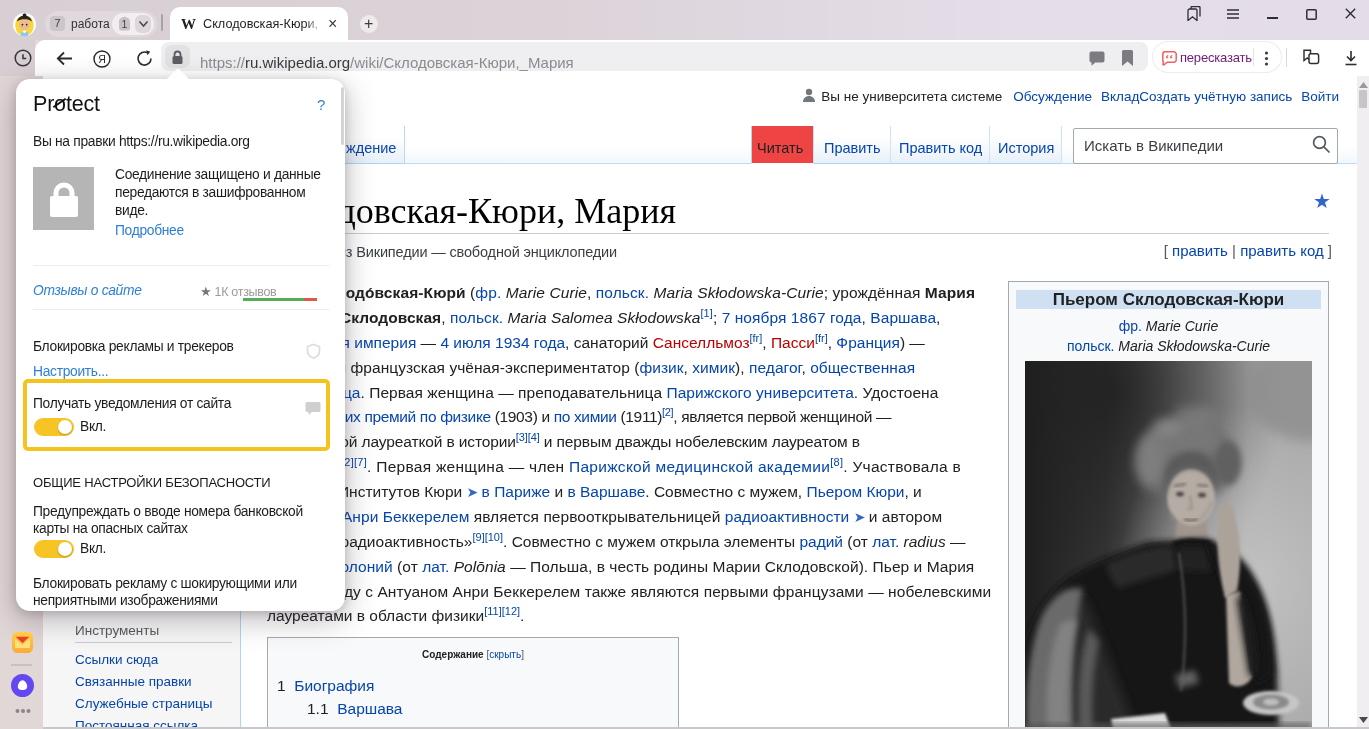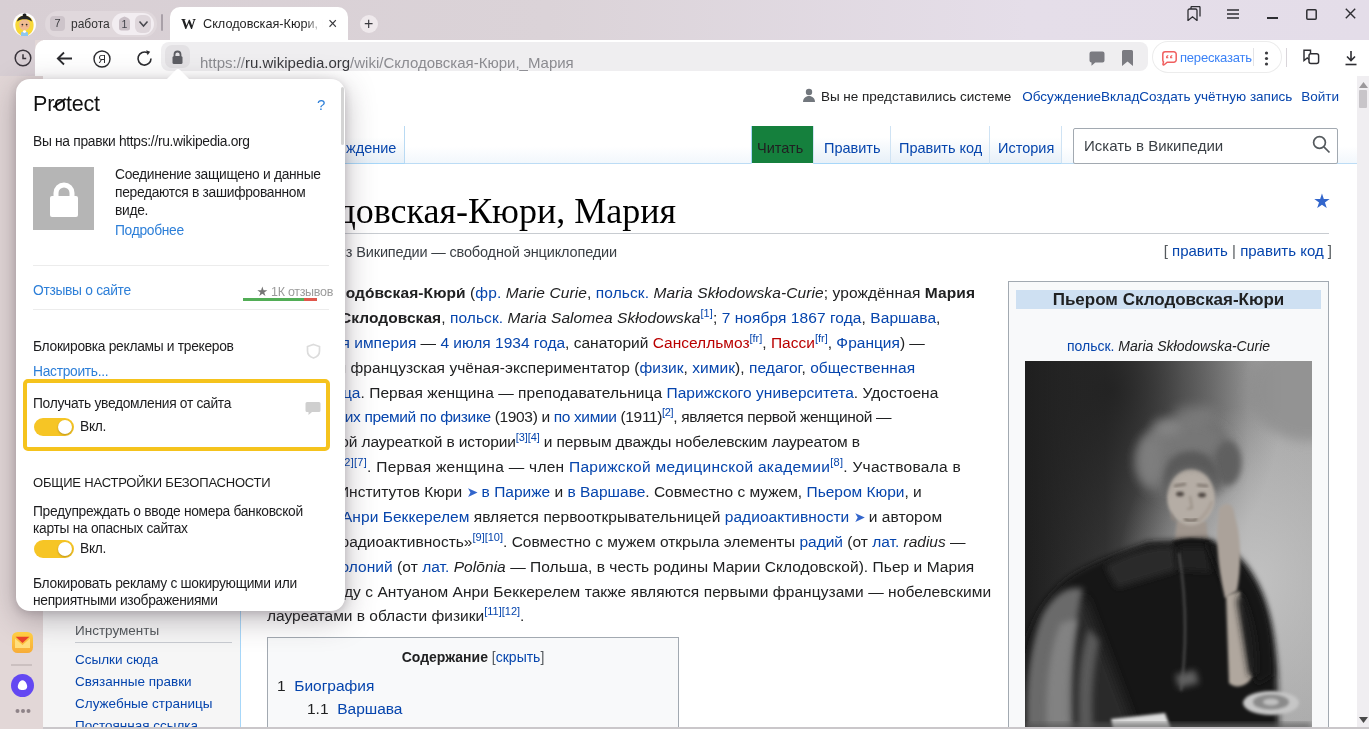--- a/index.html
+++ b/index.html
@@ -24,41 +24,41 @@
   
   #addressrow{left:35px;top:40px;width:1334px;height:36px;background:#fff;border-radius:10px 0 0 0;}
   #leftstrip{left:0;top:40px;width:43px;height:689px;background:#e2d7d7;}
   #leftstrip2{left:0;top:40px;width:35px;height:36px;background:#d8cfd4;}
   #urlfield{left:161px;top:42px;width:987px;height:29px;border-radius:8px;background:#efeef0;}
   #lockchip{left:165px;top:45px;width:25px;height:23px;border-radius:7px;background:#e3e1e4;}
   #urltext{left:200px;top:54px;font-size:15px;color:#8b8b90;white-space:nowrap;text-align:right;}
   #urltext b{color:#3a3a3e;font-weight:normal;}
   #rszpill{left:1153px;top:42px;width:128px;height:30px;border-radius:15px;background:#fff;
      box-shadow:0 0 0 1px #ececec;}
-  #rsztext{left:1180px;top:50px;font-size:13px;letter-spacing:-0.2px;color:#3b82f6;}
+  #rsztext{left:1180px;top:50px;font-size:13px;letter-spacing:-0.2px;color:#701a75;}
   #rszdiv{left:1253px;top:48px;width:1px;height:18px;background:#e3e3e6;}
   #vsep2{left:1286px;top:48px;width:1px;height:19px;background:#d9d5da;}
   
   #page{left:43px;top:76px;width:1314px;height:653px;background:#fff;}
   #leftcol{left:43px;top:164px;width:197px;height:565px;background:#f6f6f6;}
   #contentborder{left:240px;top:164px;width:1px;height:565px;background:#a7d7f9;}
   .wlink{color:#0645ad;text-decoration:none;}
   .arr{color:#36c;font-size:14px;letter-spacing:-1px;}
   .redlink{color:#ba0000;}
   .grey{color:#54595d;}
   sup{font-size:11px;line-height:0;color:#0645ad;}
   #persbar{left:0px;top:88px;font-size:13.5px;color:#202122;white-space:nowrap;width:1339px;text-align:right;}
   
   .vtab{top:126px;height:38px;box-sizing:border-box;font-size:14.5px;
     background:linear-gradient(180deg,#ffffff 30%,#e7f0f8 100%);
     border-bottom:1px solid #a7d7f9;border-left:1px solid #cfe3f4;}
   #tabfill{left:347px;top:126px;width:1022px;height:37px;
     background:linear-gradient(180deg,#ffffff 55%,#f2f7fc 100%);border-bottom:1px solid #bcdcf5;}
   .vtab span{position:absolute;top:14px;white-space:nowrap;}
-  #tabread{background:#15803d;border-bottom:1px solid #fff;border-left:1px solid #a7d7f9;border-right:1px solid #a7d7f9;padding-left:28px;}
+  #tabread{background:#ef4444;border-bottom:1px solid #fff;border-left:1px solid #a7d7f9;border-right:1px solid #a7d7f9;padding-left:28px;}
   #searchbox{left:1073px;top:128px;width:265px;height:36px;box-sizing:border-box;background:#fff;
     border:1px solid #a2a9b1;border-radius:2px;}
   #searchtext{left:1084px;top:137px;font-size:15px;color:#3a3f44;}
   
   #h1{left:261px;top:190px;width:1068px;font-family:"Liberation Serif",serif;font-size:36px;color:#000;
       border-bottom:1px solid #c8ccd1;height:43px;white-space:nowrap;overflow:hidden;}
   #subtitle{left:268px;top:244px;font-size:14.5px;letter-spacing:-0.15px;color:#3a3f44;}
   #editlinks{left:900px;top:242px;width:432px;text-align:right;font-size:15px;color:#54595d;white-space:nowrap;}
   #watchstar{left:1313px;top:189px;font-size:20px;color:#36c;}
   
@@ -103,21 +103,21 @@
 </head>
 <body>
 <div id="win">
 
   <div class="abs" id="page"></div>
   <div class="abs" id="leftcol"></div>
   <div class="abs" id="contentborder"></div>
   <div class="abs" id="persbar"><svg width="14" height="15" viewBox="0 0 14 15" style="vertical-align:-2px">
         <circle cx="7" cy="4" r="3.2" fill="#72777d"></circle>
         <path d="M1 14c0-3.6 2.7-6 6-6s6 2.4 6 6z" fill="#72777d"></path>
-      </svg><span style="margin-left:5px">Вы не представились системе</span><span class="wlink" style="margin-left:11px">Обсуждение</span><span class="wlink" style="">Вклад</span><span class="wlink" style="">Создать учётную запись</span><span class="wlink" style="margin-left:9px">Войти</span></div>
+      </svg><span style="margin-left:5px">Вы не университета системе</span><span class="wlink" style="margin-left:11px">Обсуждение</span><span class="wlink" style="margin-left:9px">Вклад</span><span class="wlink" style="">Создать учётную запись</span><span class="wlink" style="margin-left:9px">Войти</span></div>
   <div class="abs" id="tabfill"></div>
   <div class="abs vtab" style="left:340px;width:65px;border-right:1px solid #b9daf3;">
       <span class="wlink" style="left:5px">ждение</span>
     </div>
   <div class="abs vtab" id="tabread" style="left:751px;width:63px;">
       <span style="left:5px;color:#202122">Читать</span>
     </div>
   <div class="abs vtab" style="left:813px;width:77px;">
       <span class="wlink" style="left:10px">Править</span>
     </div>
@@ -147,31 +147,32 @@
     <div style="letter-spacing:-0.12px">нобелевской лауреаткой в истории<sup>[3][4]</sup> и первым дважды нобелевским лауреатом в</div>
     <div style="margin-left:1px;letter-spacing:0.28px">истории<sup>[5][2][7]</sup>. Первая женщина — член <span class="wlink">Парижской медицинской академии</span><sup>[8]</sup>. Участвовала в</div>
     <div>создании Институтов Кюри <span class="arr">➤</span> <span class="wlink">в Париже</span> и <span class="wlink">в Варшаве</span>. Совместно с мужем, <span class="wlink">Пьером Кюри</span>, и</div>
     <div style="letter-spacing:0.05px"><span class="wlink">Антуаном Анри Беккерелем</span> является первооткрывательницей <span class="wlink">радиоактивности</span> <span class="arr">➤</span> и автором</div>
     <div>термина «радиоактивность»<sup>[9][10]</sup>. Совместно с мужем открыла элементы <span class="wlink">радий</span> (от <span class="wlink">лат.</span> <i>radius</i> —</div>
     <div style="letter-spacing:0.05px">«луч») и <span class="wlink">полоний</span> (от <span class="wlink">лат.</span> <i>Polōnia</i> — Польша, в честь родины Марии Склодовской). Пьер и Мария</div>
     <div style="letter-spacing:0.07px">Кюри наряду с Антуаном Анри Беккерелем также являются первыми французами — нобелевскими</div>
     <div>лауреатами в области физики<sup>[11][12]</sup>.</div>
   </div>
   <div class="abs" id="tocbox"></div>
-  <div class="abs" style="left:267px;top:649px;width:412px;text-align:center;font-size:14px;color:#202122;"><b>Содержание</b> <span class="grey">[</span><span class="wlink">скрыть</span><span class="grey">]</span></div>
+  <div class="abs" style="left:267px;top:649px;width:412px;text-align:center;font-size:10px;color:#202122;"><b>Содержание</b> <span class="grey">[</span><span class="wlink">скрыть</span><span class="grey">]</span></div>
   <div class="abs" style="left:277px;top:677px;font-size:15.5px;color:#202122;">1&nbsp; <span class="wlink">Биография</span></div>
   <div class="abs" style="left:307px;top:700px;font-size:15.5px;color:#202122;">1.1&nbsp; <span class="wlink">Варшава</span></div>
   <div class="abs sblink grey" style="left:75px;top:623px;color:#54595d">Инструменты</div>
   <div class="abs" style="left:75px;top:642px;width:157px;height:1px;background:#c8ccd1"></div>
   <div class="abs sblink" style="left:75px;top:652px">Ссылки сюда</div>
   <div class="abs sblink" style="left:75px;top:674px">Связанные правки</div>
   <div class="abs sblink" style="left:75px;top:696px">Служебные страницы</div>
   <div class="abs sblink" style="left:75px;top:718px">Постоянная ссылка</div>
   <div class="abs" id="infobox"></div>
   <div class="abs" id="ibheader">Пьером Склодовская-Кюри</div>
+  <div class="abs ibcap" style="left:1008px;top:318px"><span class="wlink">фр.</span> <i>Marie Curie</i></div>
   <div class="abs ibcap" style="left:1008px;top:338px"><span class="wlink">польск.</span> <i>Maria Skłodowska-Curie</i></div>
   <svg class="abs" style="left:1025px;top:361px" width="287" height="368" viewBox="0 0 287 368">
     <defs>
       <linearGradient id="bgh" x1="0" y1="0" x2="1" y2="0">
         <stop offset="0%" stop-color="#1e1e1e"></stop>
           <stop offset="28%" stop-color="#383838"></stop>
         <stop offset="55%" stop-color="#828282"></stop>
           <stop offset="78%" stop-color="#a8a8a8"></stop>
         <stop offset="100%" stop-color="#aaaaaa"></stop>
       </linearGradient>
@@ -278,22 +279,22 @@
   <div class="abs pop bluelink" style="left:317px;top:96px;font-size:15px;">?</div>
   <div class="abs pop" style="left:33px;top:134px;">Вы на правки https://ru.wikipedia.org</div>
   <div class="abs" id="greybox"></div>
   <svg class="abs" style="left:47px;top:181px" width="34" height="36" viewBox="0 0 34 36">
       <path d="M9 16 V12 a8 8 0 0 1 16 0 V16" fill="none" stroke="#fff" stroke-width="5"></path>
       <rect x="3" y="15" width="28" height="21" rx="2" fill="#fff"></rect>
     </svg>
   <div class="abs pop" style="left:115px;top:166px;line-height:17.9px;">Соединение защищено и данные<br>передаются в зашифрованном<br>виде.</div>
   <div class="abs pop bluelink" style="left:115px;top:223px;">Подробнее</div>
   <div class="divider" style="top:265px;"></div>
-  <div class="abs pop bluelink" style="left:33px;top:283px;">Отзывы о сайте</div>
-  <div class="abs pop" style="left:216px;top:284px;width:117px;text-align:right;font-size:12.5px;color:#9b9b9b;"><span style="color:#757575;font-size:13px;">★</span> 1К отзывов</div>
+  <div class="abs pop bluelink" style="left:33px;top:283px;font-style:italic;">Отзывы о сайте</div>
+  <div class="abs pop" style="left:200px;top:284px;width:117px;text-align:left;font-size:12.5px;color:#9b9b9b;"><span style="color:#757575;font-size:13px;">★</span> 1К отзывов</div>
   <div class="abs" id="ratebar">
       <i></i>
     </div>
   <div class="divider" style="top:309px;"></div>
   <div class="abs pop" style="left:33px;top:339px;">Блокировка рекламы и трекеров</div>
   <svg class="abs" style="left:306px;top:343px" width="15" height="16" viewBox="0 0 15 16">
       <path d="M7.5 1.5 L13.5 3.5 V8 C13.5 11.5 11 14 7.5 15 C4 14 1.5 11.5 1.5 8 V3.5 Z" fill="none" stroke="#dcdcdc" stroke-width="1.7"></path>
     </svg>
   <div class="abs pop bluelink" style="left:33px;top:364px;">Настроить...</div>
   <div class="abs" id="yellowbox"></div>

